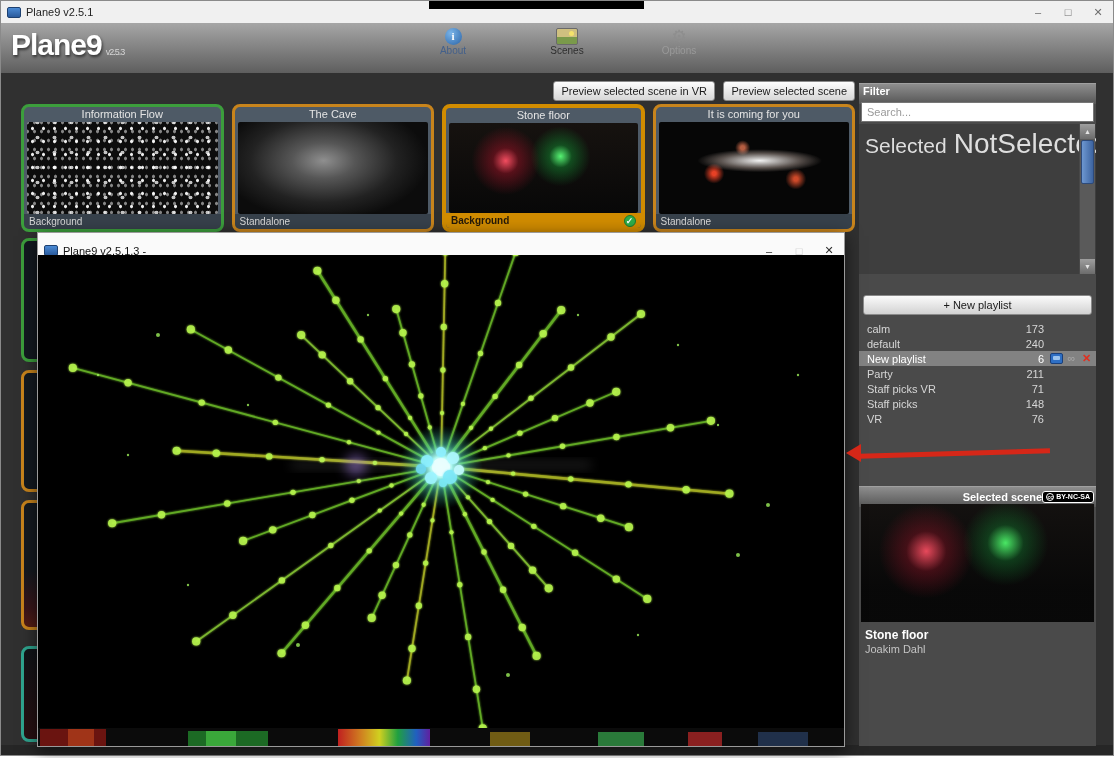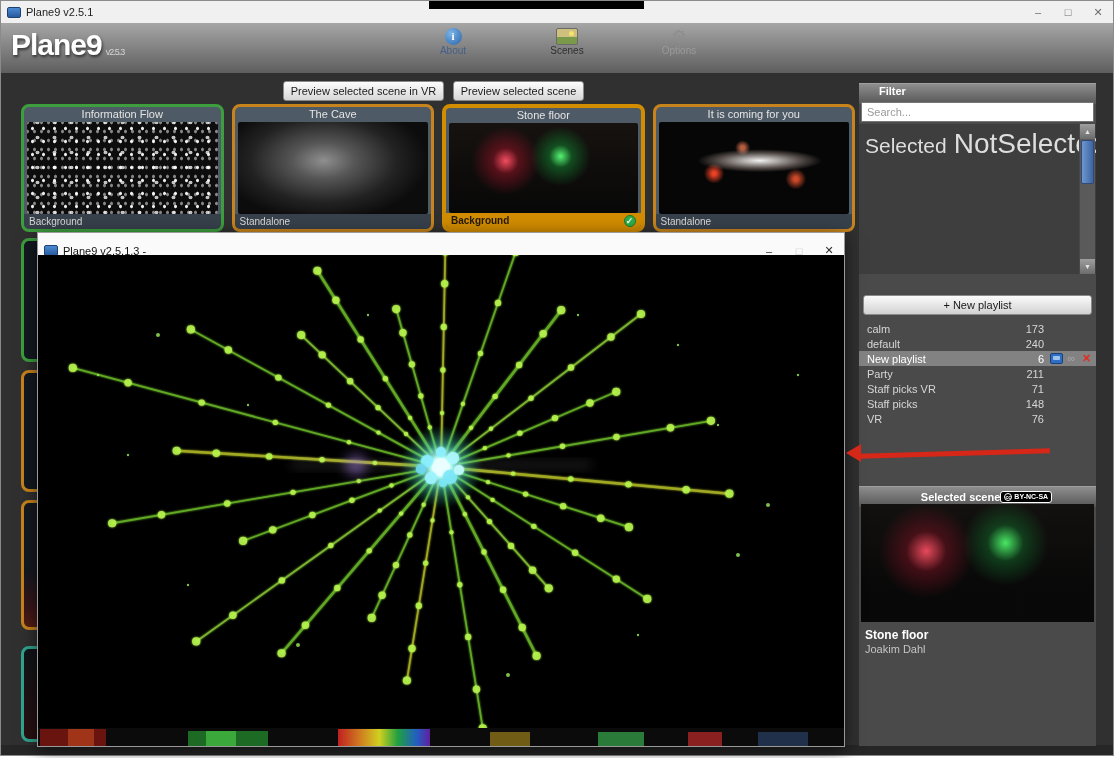--- a/index.html
+++ b/index.html
@@ -27,21 +27,21 @@
   .icon-scenes { background:linear-gradient(#cfc080 0 55%, #7a9a4a 55% 100%); border:1px solid #6a6a6a; border-radius:2px; position:relative; }
   .icon-scenes::after { content:""; position:absolute; right:3px; top:2px; width:5px; height:5px; border-radius:50%; background:#f4e26a; }
   .icon-gear { font-size:17px; line-height:17px; color:#8e8e8e; }
   .nav-label { font-size:10px; margin-top:0; }
   .nav-about .nav-label { color:#44608a; }
   .nav-scenes .nav-label { color:#2e2e2e; }
   .nav-options .nav-label { color:#9a9a9a; }
 
   
   .actions-left { position:absolute; left:20px; top:80px; z-index:8; }
-  .actions-right { position:absolute; left:0; top:80px; width:854px; text-align:center; z-index:8;padding-left:7px; }
+  .actions-right { position:absolute; left:0; top:80px; width:854px; text-align:right; z-index:8;padding-left:7px; }
   .btn { display:inline-block; padding:3px 7px; font-size:11px; color:#1a1a1a; background:linear-gradient(#fdfdfd,#d7d7d7); border:1px solid #8a8a8a; border-radius:3px; margin-right:4px; cursor:default; }
   .actions-right .btn { margin-right:0; margin-left:4px; }
 
   
   .scene-grid { position:absolute; left:20px; top:103px; width:834px; display:grid; grid-template-columns:repeat(4,1fr); gap:8px; z-index:4; }
   .tile { height:128px; border-radius:8px; background:#4e5a66; position:relative; border:3px solid #888; overflow:hidden; }
   .tile.green { border-color:#3c9e3c; }
   .tile.orange { border-color:#c8841c; }
   .tile.selected { border-color:#d18c00; border-width:4px; }
   .tile-title { text-align:center; font-size:11px; color:#e4e4e4; line-height:15px; white-space:nowrap; overflow:hidden; }
@@ -82,24 +82,24 @@
   
   .preview { position:absolute; left:36px; top:231px; width:808px; height:515px; background:#000; border:1px solid #9a9a9a; box-shadow:0 4px 16px rgba(0,0,0,.6); z-index:30; }
   .preview-titlebar { height:36px; background:#fafafa; display:flex; align-items:center; border-bottom:1px solid #cfcfcf; }
   .preview-titlebar .titlebar-text { color:#111; }
   .preview .win-btn { color:#2e2e2e; }
   .preview .win-btn.disabled { color:#c4c4c4; }
   .preview-content { position:absolute; left:0; top:22px; right:0; bottom:0; background:#000; overflow:hidden; }
 
   
   .sidebar { position:absolute; left:858px; top:82px; width:237px; height:663px; background:#4a4a4a; z-index:6; }
-  .panel-header { position:absolute; left:0; right:0; height:21px; background:linear-gradient(#8e8e8e,#565656); border-top:1px solid #a0a0a0; color:#fff; font-size:11px; font-weight:bold; line-height:14px; padding-left:20px; }
+  .panel-header { position:absolute; left:0; right:0; height:21px; background:linear-gradient(#8e8e8e,#565656); border-top:1px solid #a0a0a0; color:#fff; font-size:11px; font-weight:bold; line-height:14px; padding-left:4px; }
   .ph-filter { top:0; }
   .ph-playlists { top:194px; }
-  .ph-selected { top:403px; display:flex; align-items:center; justify-content:center; padding-right:2px; }
+  .ph-selected { top:403px; display:flex; align-items:center; justify-content:flex-end; padding-right:2px; }
 
   .search-input { position:absolute; left:2px; top:19px; width:233px; height:20px; font-size:11px; font-family:"Liberation Sans",sans-serif; padding:2px 5px; border:1px solid #767676; background:#fff; color:#222; border-radius:1px; }
   .search-input::placeholder { color:#9a9a9a; }
 
   .tag-cloud { position:absolute; left:0; top:41px; width:237px; height:150px; background:#3e3e3e; color:#dedede; padding:3px 22px 0 6px; overflow:hidden; line-height:1.22; }
   .tag { margin-right:7px; white-space:nowrap; cursor:default; }
   .tag.sup { vertical-align:7px; }
 
   .scroll { position:absolute; right:1px; top:41px; width:16px; height:150px; background:#5a5a5a; border-left:1px solid #484848; }
   .scroll-btn { position:absolute; left:0; right:0; height:15px; background:linear-gradient(#9e9e9e,#6c6c6c); color:#e4e4e4; font-size:7px; text-align:center; line-height:15px; }

